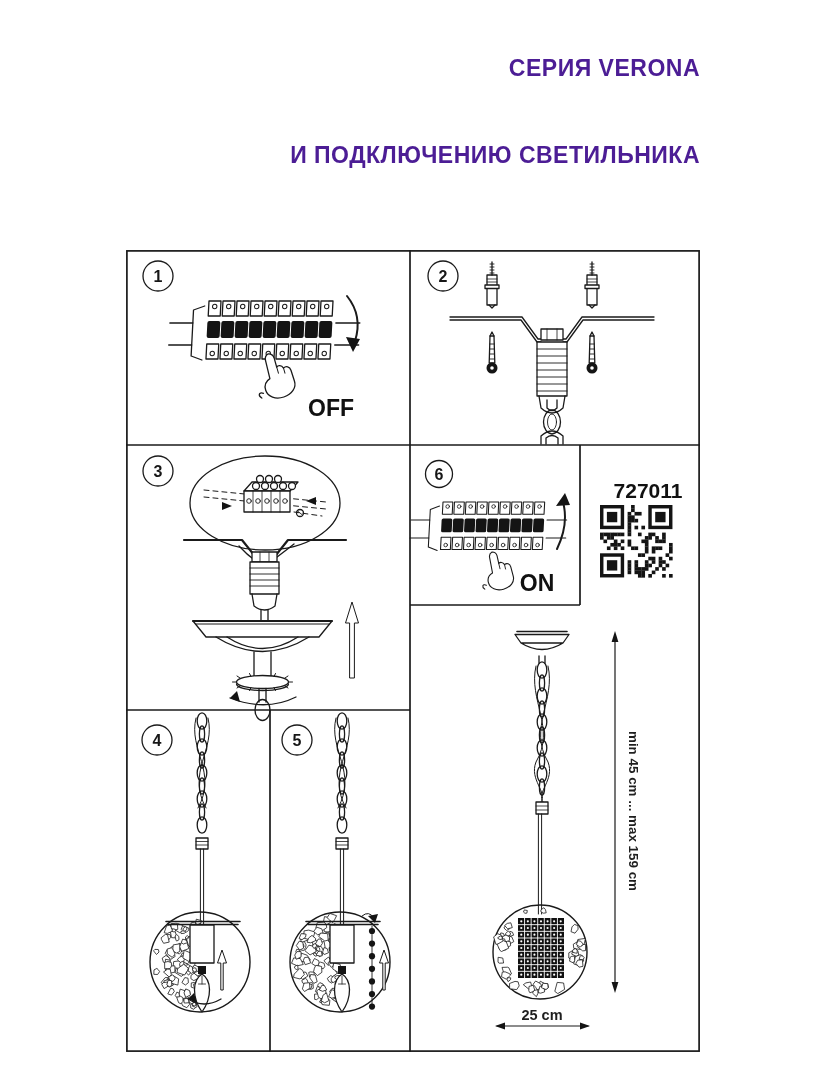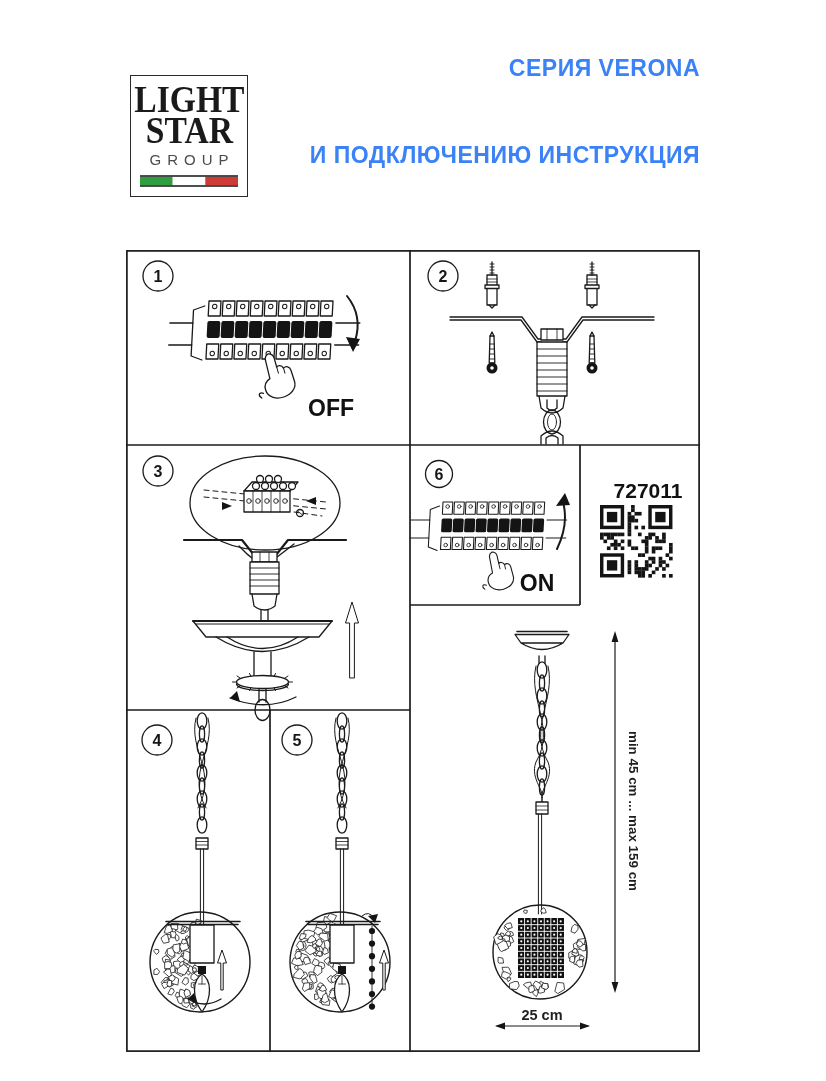--- a/index.html
+++ b/index.html
@@ -5,57 +5,45 @@
   html,body{margin:0;padding:0;background:#e8e8e8}
   .page{position:relative;width:826px;height:1081px;background:#fff;margin:0 auto;
         font-family:"Liberation Sans",sans-serif;overflow:hidden}
   .logo-box{position:absolute;left:130px;top:75px;width:116px;height:120px;
             border:1.5px solid #2a2a2a;display:flex;flex-direction:column;
             align-items:center;justify-content:center;background:#fff}
   .logo-word{font-family:"Liberation Serif",serif;font-weight:bold;font-size:35px;
              line-height:.88;color:#1a1a1a;letter-spacing:0;transform:scale(.96,1.06)}
   .logo-group{font-size:15px;letter-spacing:6px;margin-left:6px;color:#4b4b4b;
               margin-top:4px;margin-bottom:7px}
-  .hdr{position:absolute;right:126px;color:#3b82f6;font-weight:bold;
+  .hdr{position:absolute;right:126px;color:#4c1d95;font-weight:bold;
        font-size:23px;line-height:28px;letter-spacing:.5px;white-space:nowrap}
   .hdr1{top:54px}
   .hdr2{top:141px}
   .diagram{position:absolute;left:126px;top:250px}
   .st{stroke:#1a1a1a;stroke-width:1.3;fill:none;stroke-linejoin:round;stroke-linecap:round}
   .fw{stroke:#1a1a1a;stroke-width:1.3;fill:#fff;stroke-linejoin:round}
   .bd{stroke:#1a1a1a;stroke-width:1.7;fill:none}
   text.num{font:bold 16px "Liberation Sans",sans-serif;fill:#161616}
   text.big{font:bold 23px "Liberation Sans",sans-serif;fill:#111}
   text.art{font:bold 21px "Liberation Sans",sans-serif;fill:#111}
   text.dimt{font:bold 13.4px "Liberation Sans",sans-serif;fill:#1f1f1f}
   text.d25{font:bold 14.5px "Liberation Sans",sans-serif;fill:#1f1f1f}
 </style>
 </head>
 <body>
 
 <div class="page">
 
-  <div class="logo-box">
-    <div class="logo-word">LIGHT</div>
-    <div class="logo-word">STAR</div>
-    <div class="logo-group">GROUP</div>
-    <svg width="98" height="12">
-      <rect x="0" y="1.8" width="32.7" height="8.4" fill="#2f9e41"></rect>
-      <rect x="32.7" y="1.8" width="32.6" height="8.4" fill="#ffffff"></rect>
-      <rect x="65.3" y="1.8" width="32.7" height="8.4" fill="#cf3a35"></rect>
-      <line x1="0" y1="1" x2="98" y2="1" stroke="#141414" stroke-width="1.6"></line>
-      <line x1="0" y1="11" x2="98" y2="11" stroke="#141414" stroke-width="1.6"></line>
-    </svg>
-  </div>
 
   <div class="hdr hdr1">
     <div>СЕРИЯ VERONA</div>
   </div>
   <div class="hdr hdr2">
-    <div>И ПОДКЛЮЧЕНИЮ ИНСТРУКЦИЯ</div>
+    <div>И ПОДКЛЮЧЕНИЮ СВЕТИЛЬНИКА</div>
   </div>
 
   <svg class="diagram" width="574" height="802" viewBox="0 0 574 802">
     <defs>
       <g id="breaker">
         <g transform="skewX(-3)">
           <path class="st" d="M-4,5 L-15,9 V55 L-4,59"></path>
           <line class="st" x1="-38" y1="22" x2="-15" y2="22"></line>
           <line class="st" x1="-38" y1="44" x2="-15" y2="44"></line>
           <line class="st" x1="128" y1="22" x2="152" y2="22"></line>

